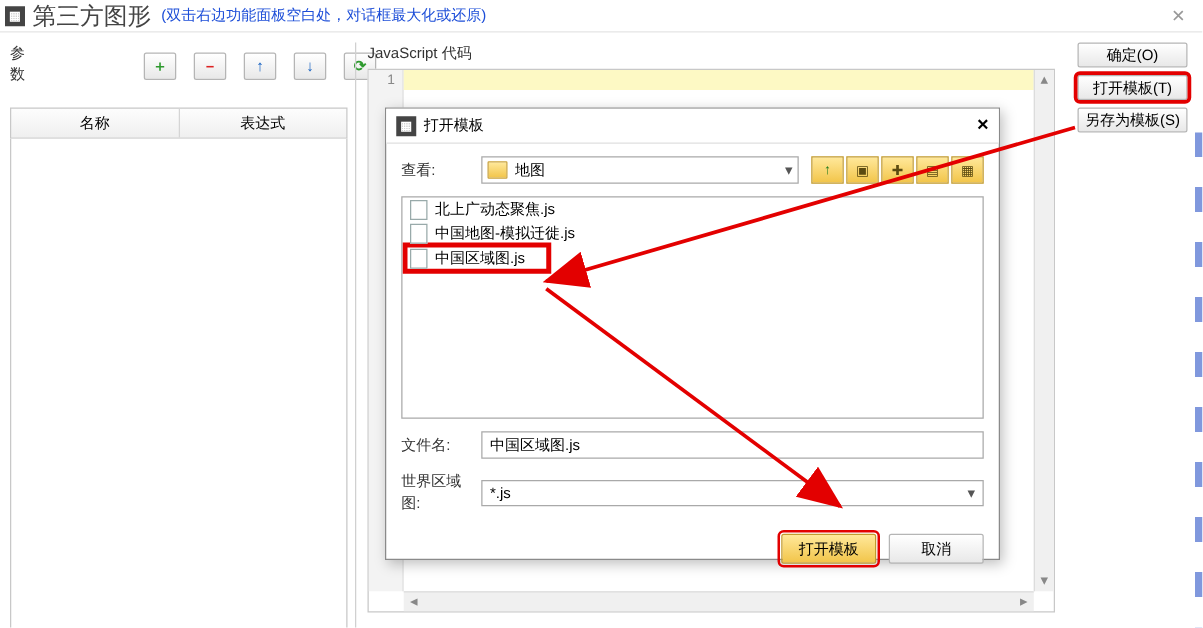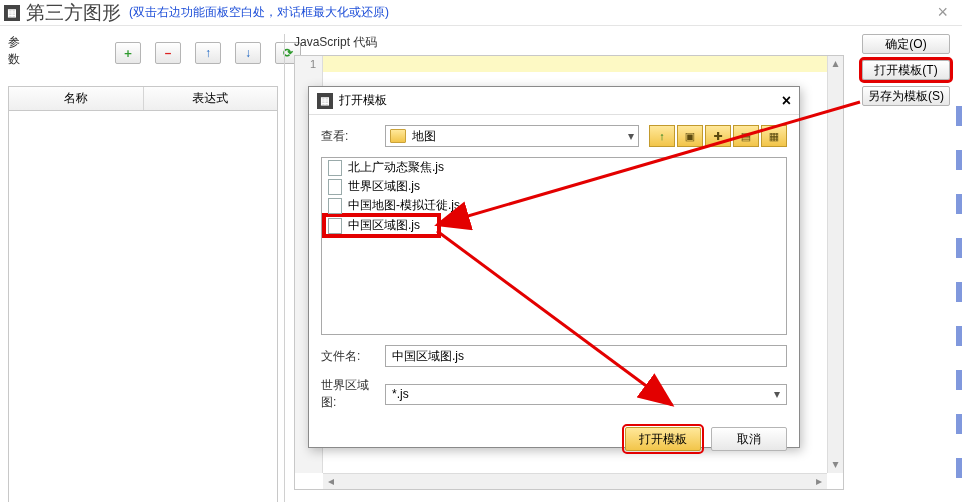--- a/index.html
+++ b/index.html
@@ -161,24 +161,20 @@
           <div class="nav-btn">▦</div>
         </div>
       </div>
       <div class="file-list">
         <div class="file-item">
             <span class="doc-ic"></span>
             <span>北上广动态聚焦.js</span>
           </div>
         <div class="file-item">
             <span class="doc-ic"></span>
-            <span>世界区域图.js</span>
-          </div>
-        <div class="file-item">
-            <span class="doc-ic"></span>
             <span>中国地图-模拟迁徙.js</span>
           </div>
         <div class="file-item highlight">
             <span class="doc-ic"></span>
             <span>中国区域图.js</span>
           </div>
       </div>
       <div class="field-row">
         <div class="dlg-label">文件名:</div>
         <div class="field-input">

